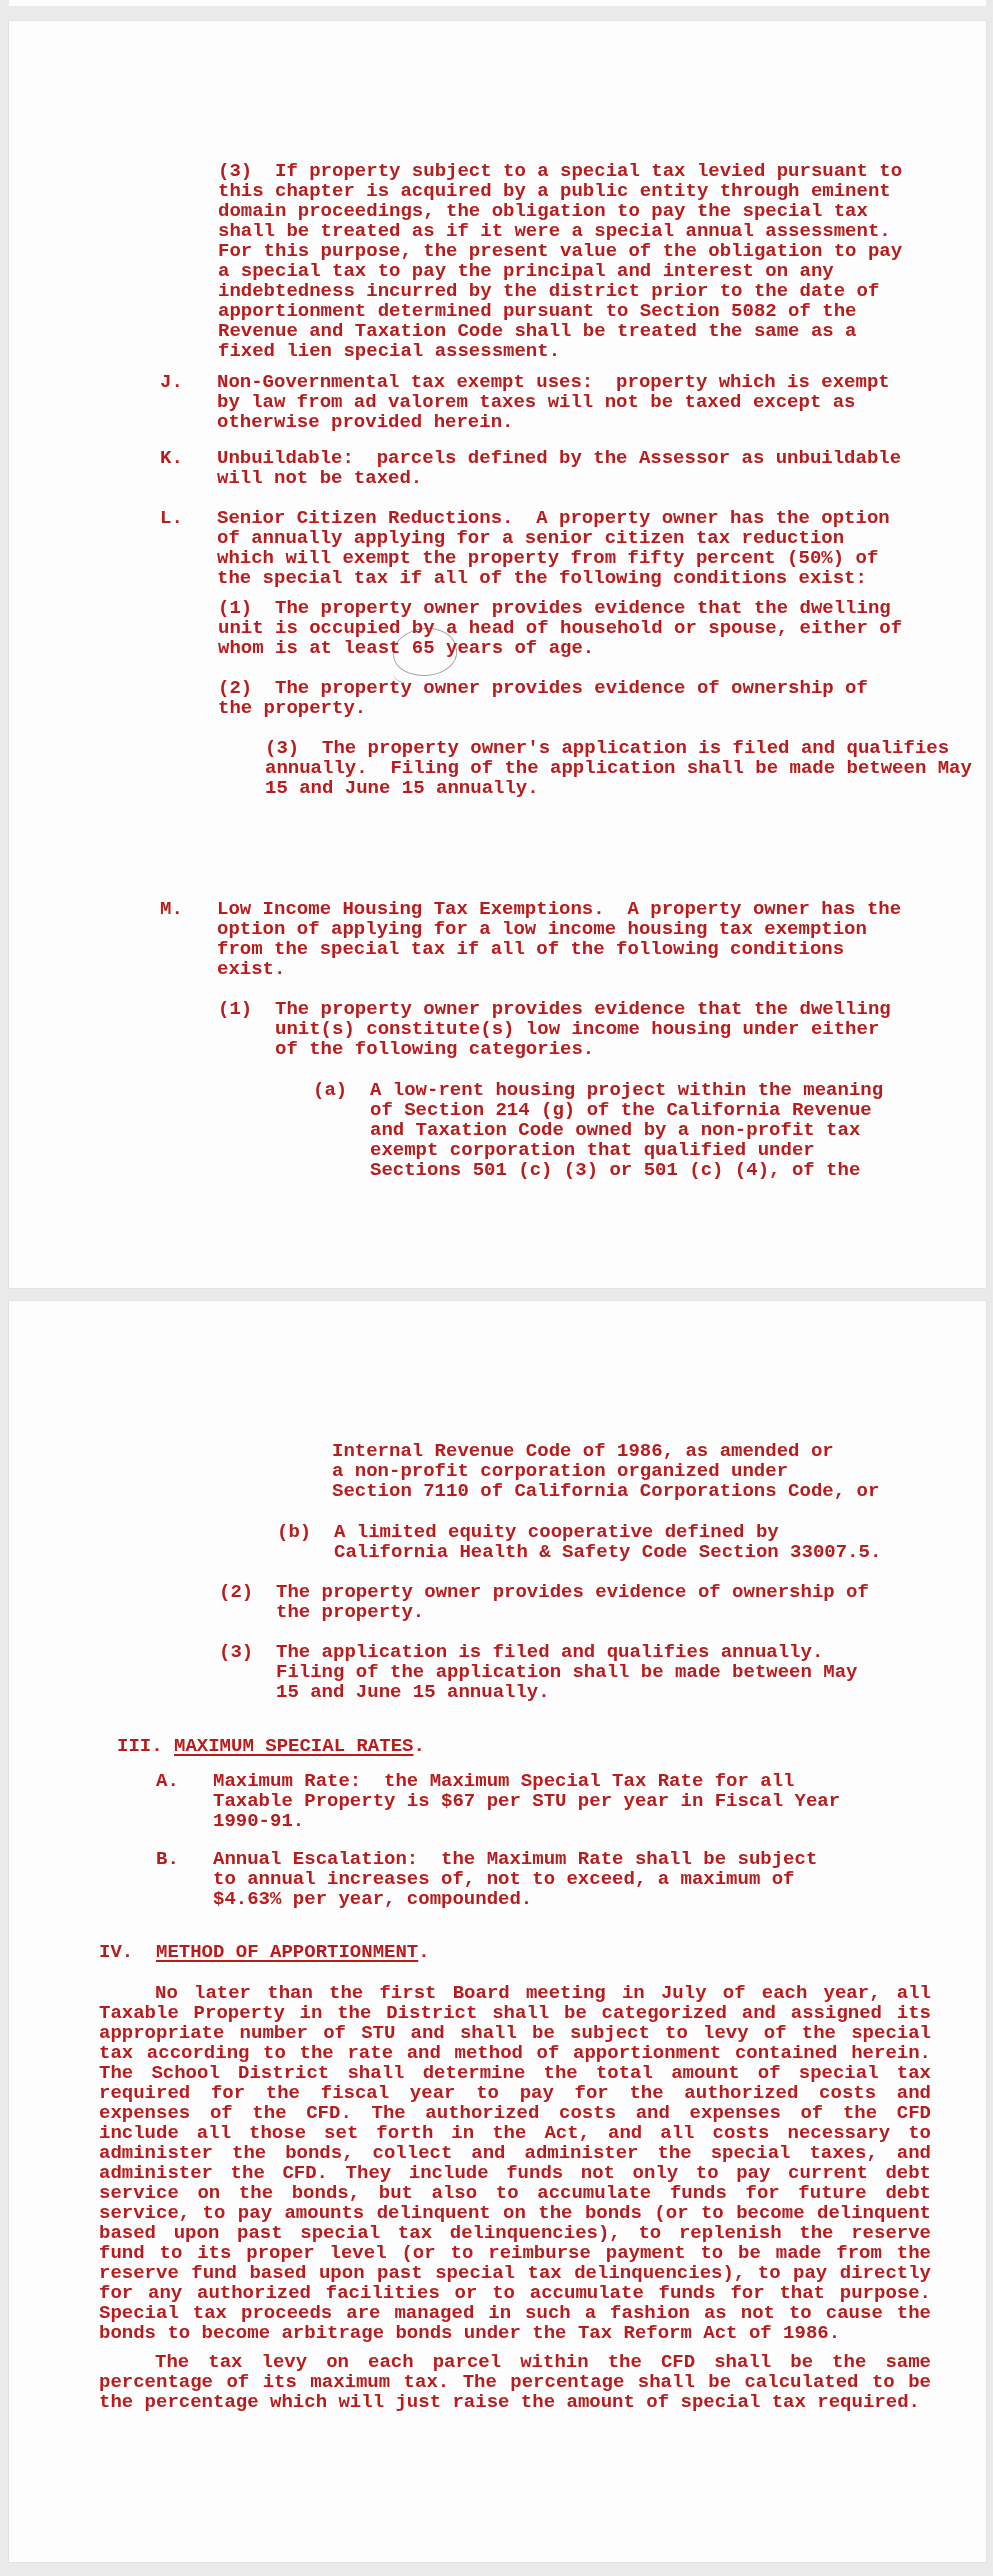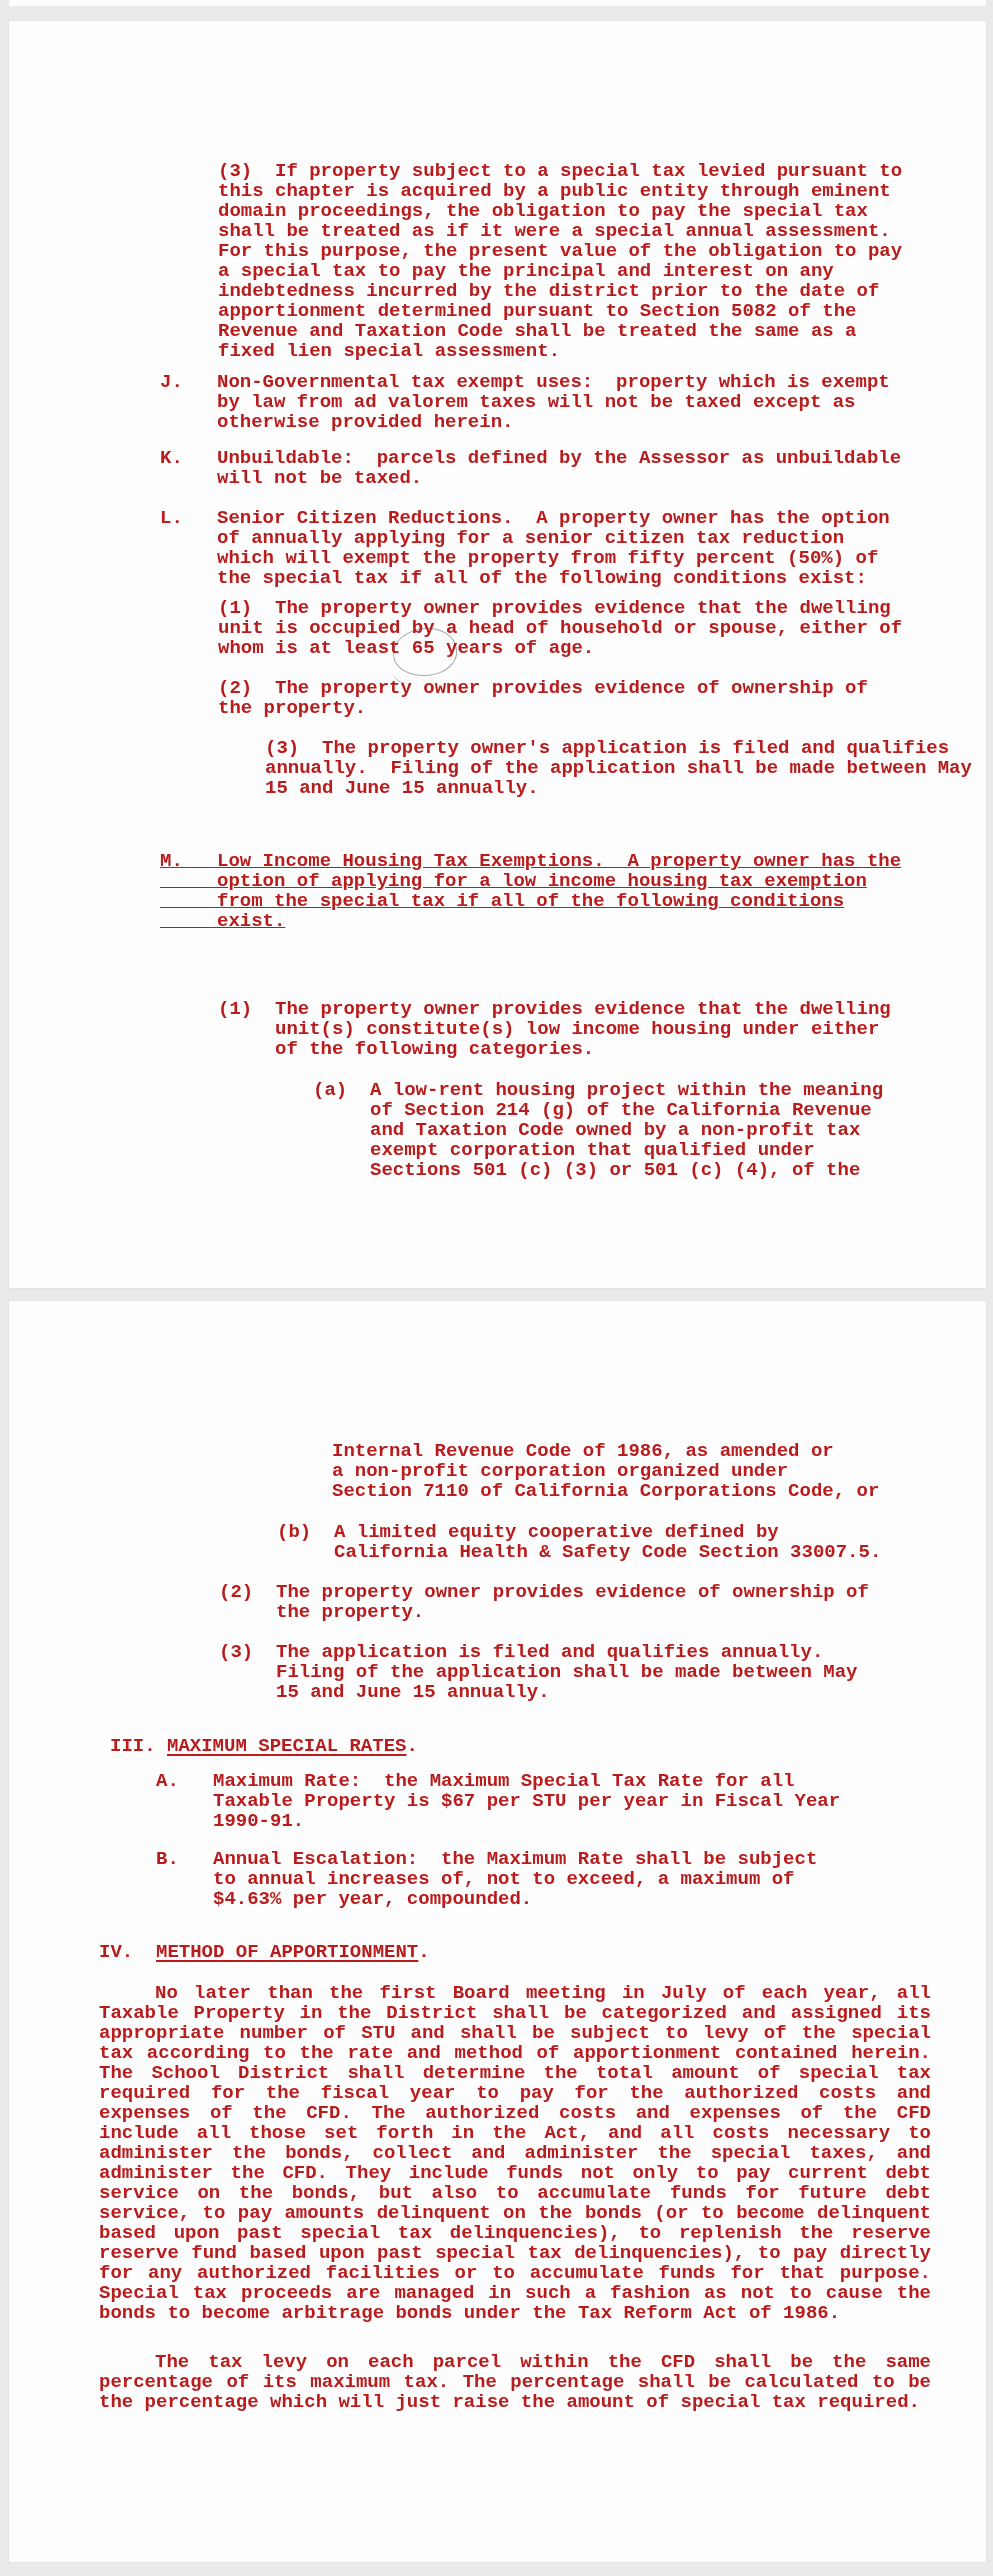--- a/index.html
+++ b/index.html
@@ -86,21 +86,21 @@
 whom is at least 65 years of age.</div>
 
   <div class="block" style="left:218px;top:678px;">(2)  The property owner provides evidence of ownership of
 the property.</div>
 
   <div class="block" style="left:218px;top:738px;margin-left:47px;">(3)  The property owner's application is filed and qualifies
 annually.  Filing of the application shall be made between May
 15 and June 15 annually.</div>
 
 
-  <div class="block" style="left:160px;top:851px;text-decoration:underline;">M.   Low Income Housing Tax Exemptions.  A property owner has the
+  <div class="block" style="left:160px;top:899px;">M.   Low Income Housing Tax Exemptions.  A property owner has the
      option of applying for a low income housing tax exemption
      from the special tax if all of the following conditions
      exist.</div>
 
   <div class="block" style="left:218px;top:999px;">(1)  The property owner provides evidence that the dwelling
      unit(s) constitute(s) low income housing under either
      of the following categories.</div>
 
   <div class="block" style="left:276px;top:1080px;margin-left:37px;">(a)  A low-rent housing project within the meaning
      of Section 214 (g) of the California Revenue
@@ -117,21 +117,21 @@
   <div class="block" style="left:277px;top:1522px;">(b)  A limited equity cooperative defined by
      California Health &amp; Safety Code Section 33007.5.</div>
 
   <div class="block" style="left:219px;top:1582px;">(2)  The property owner provides evidence of ownership of
      the property.</div>
 
   <div class="block" style="left:219px;top:1642px;">(3)  The application is filed and qualifies annually.
      Filing of the application shall be made between May
      15 and June 15 annually.</div>
 
-  <div class="block heading" style="left:110px;top:1736px;"><span>III. </span><span class="underline">MAXIMUM SPECIAL RATES</span><span>.</span></div>
+  <div class="block heading" style="left:117px;top:1736px;"><span>III. </span><span class="underline">MAXIMUM SPECIAL RATES</span><span>.</span></div>
 
   <div class="block" style="left:156px;top:1771px;">A.   Maximum Rate:  the Maximum Special Tax Rate for all
      Taxable Property is $67 per STU per year in Fiscal Year
      1990-91.</div>
 
   <div class="block" style="left:156px;top:1849px;">B.   Annual Escalation:  the Maximum Rate shall be subject
      to annual increases of, not to exceed, a maximum of
      $4.63% per year, compounded.</div>
 
   <div class="block heading" style="left:99px;top:1942px;"><span>IV.  </span><span class="underline">METHOD OF APPORTIONMENT</span><span>.</span></div>
@@ -143,20 +143,21 @@
       <div class="jline">tax according to the rate and method of apportionment contained herein.</div>
       <div class="jline">The School District shall determine the total amount of special tax</div>
       <div class="jline">required for the fiscal year to pay for the authorized costs and</div>
       <div class="jline">expenses of the CFD.  The authorized costs and expenses of the CFD</div>
       <div class="jline">include all those set forth in the Act, and all costs necessary to</div>
       <div class="jline">administer the bonds, collect and administer the special taxes, and</div>
       <div class="jline">administer the CFD.  They include funds not only to pay current debt</div>
       <div class="jline">service on the bonds, but also to accumulate funds for future debt</div>
       <div class="jline">service, to pay amounts delinquent on the bonds (or to become delinquent</div>
       <div class="jline">based upon past special tax delinquencies), to replenish the reserve</div>
+      <div class="jline">fund to its proper level (or to reimburse payment to be made from the</div>
       <div class="jline">reserve fund based upon past special tax delinquencies), to pay directly</div>
       <div class="jline">for any authorized facilities or to accumulate funds for that purpose.</div>
       <div class="jline">Special tax proceeds are managed in such a fashion as not to cause the</div>
       <div class="jline last">bonds to become arbitrage bonds under the Tax Reform Act of 1986.</div>
     </div>
 
   <div class="block jpara" style="left:99px;top:2352px;width:832px;">
       <div class="jline first">The tax levy on each parcel within the CFD shall be the same</div>
       <div class="jline">percentage of its maximum tax.  The percentage shall be calculated to be</div>
       <div class="jline last">the percentage which will just raise the amount of special tax required.</div>

